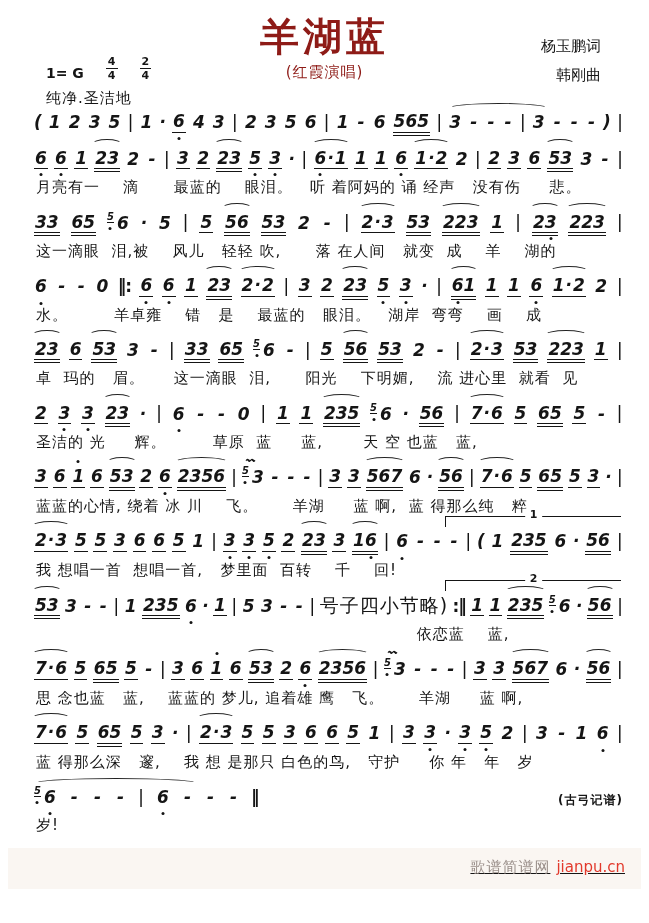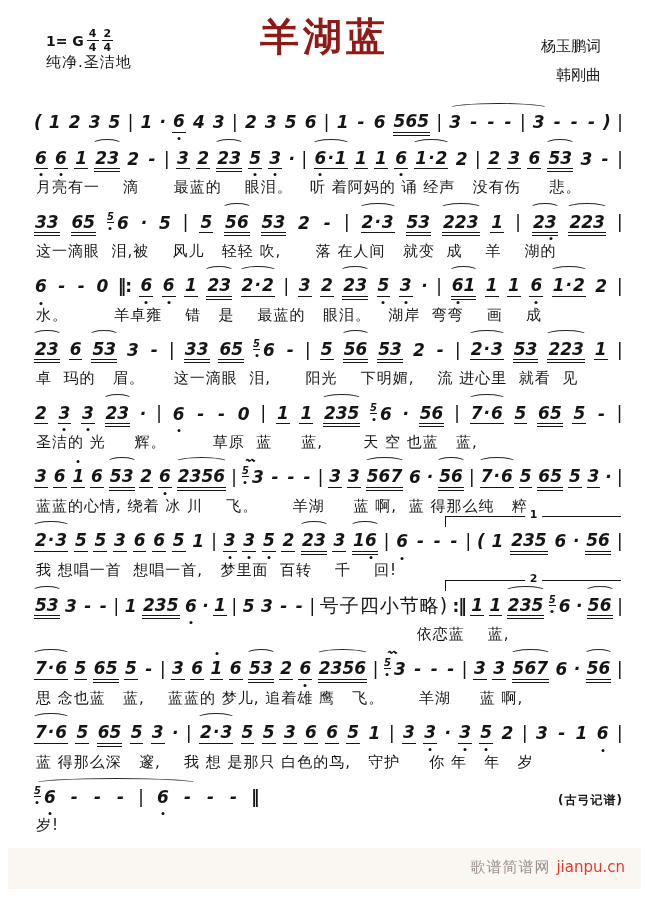--- a/index.html
+++ b/index.html
@@ -3,26 +3,26 @@
 <meta charset="utf-8">
 <style>
   html,body{margin:0;padding:0;}
   body{width:649px;height:923px;background:#fff;color:#151515;overflow:hidden;
        font-family:"DejaVu Sans",sans-serif;}
   .sheet{padding:8px 8px 0;}
 
   
   .header{position:relative;height:88px;}
   .keyblock{position:absolute;left:38px;top:20px;}
-  .keyline{display:flex;align-items:center;gap:3px;font-size:14px;font-weight:bold;}
+  .keyline{display:flex;align-items:flex-end;gap:22px;font-size:14px;font-weight:bold;margin-top:28px;}
   .frac{display:inline-flex;flex-direction:column;align-items:center;line-height:1;
         font-size:11px;font-weight:bold;}
   .frac .num{border-bottom:1px solid #151515;padding:0 2px 1px;}
   .frac .den{padding-top:1px;}
-  .mood{font-size:15px;letter-spacing:1px;}
+  .mood{font-size:15px;margin-top:8px;letter-spacing:1px;}
   .titleblock{text-align:center;padding-top:8px;}
   .title{color:#8e1b17;font-size:39px;font-weight:bold;letter-spacing:4px;line-height:1.1;}
   .subtitle{color:#8e1b17;font-size:15px;margin-top:4px;letter-spacing:1px;}
   .credits{position:absolute;right:40px;top:24px;text-align:right;font-size:15px;line-height:1.9;}
 
   
   #score{margin-top:2px;}
   .lrow{margin-bottom:5px;}
   .mline{display:flex;align-items:flex-end;justify-content:space-between;
          padding:0 18px 0 26px;margin-top:16px;position:relative;
@@ -52,21 +52,21 @@
   .txt{font-style:normal;font-weight:normal;font-size:19px;letter-spacing:1px;align-self:center;}
   .volta{position:absolute;top:-15px;right:20px;width:175px;height:10px;
          border-top:1.2px solid #151515;border-left:1.2px solid #151515;}
   .volta b{position:absolute;top:-8px;left:50%;transform:translateX(-50%);
            background:#fff;padding:0 5px;font-size:11px;font-style:normal;}
   .credit{font-style:normal;font-weight:bold;font-size:12px;margin-left:auto;letter-spacing:1px;}
   .lyrics{white-space:pre;font-style:normal;font-weight:normal;font-size:15px;
           letter-spacing:1px;padding-left:28px;margin-top:9px;line-height:1.2;}
 
   
-  .footer{margin-top:14px;text-align:right;padding:10px 16px 12px;background:#faf6f2;font-size:15px;}
+  .footer{margin-top:14px;text-align:right;padding:10px 16px 12px;background:#faf6f2;font-size:15px;text-decoration:underline;}
   .site{color:#9a8f8a;letter-spacing:1px;}
   .link{color:#e2392c;text-decoration:none;margin-left:6px;}
 </style>
 </head>
 <body>
 
 <div class="sheet">
 
   <div class="header">
     <div class="keyblock">
@@ -78,20 +78,21 @@
         </span>
         <span class="frac">
           <b class="num">2</b>
           <b class="den">4</b>
         </span>
       </div>
       <div class="mood">纯净.圣洁地</div>
     </div>
     <div class="titleblock">
       <div class="title">羊湖蓝</div>
+      <div class="subtitle">(红霞演唱)</div>
     </div>
     <div class="credits">
       <div>杨玉鹏词</div>
       <div>韩刚曲</div>
     </div>
   </div>
 
   <div id="score">
       <div class="lrow">
         <div class="mline">

